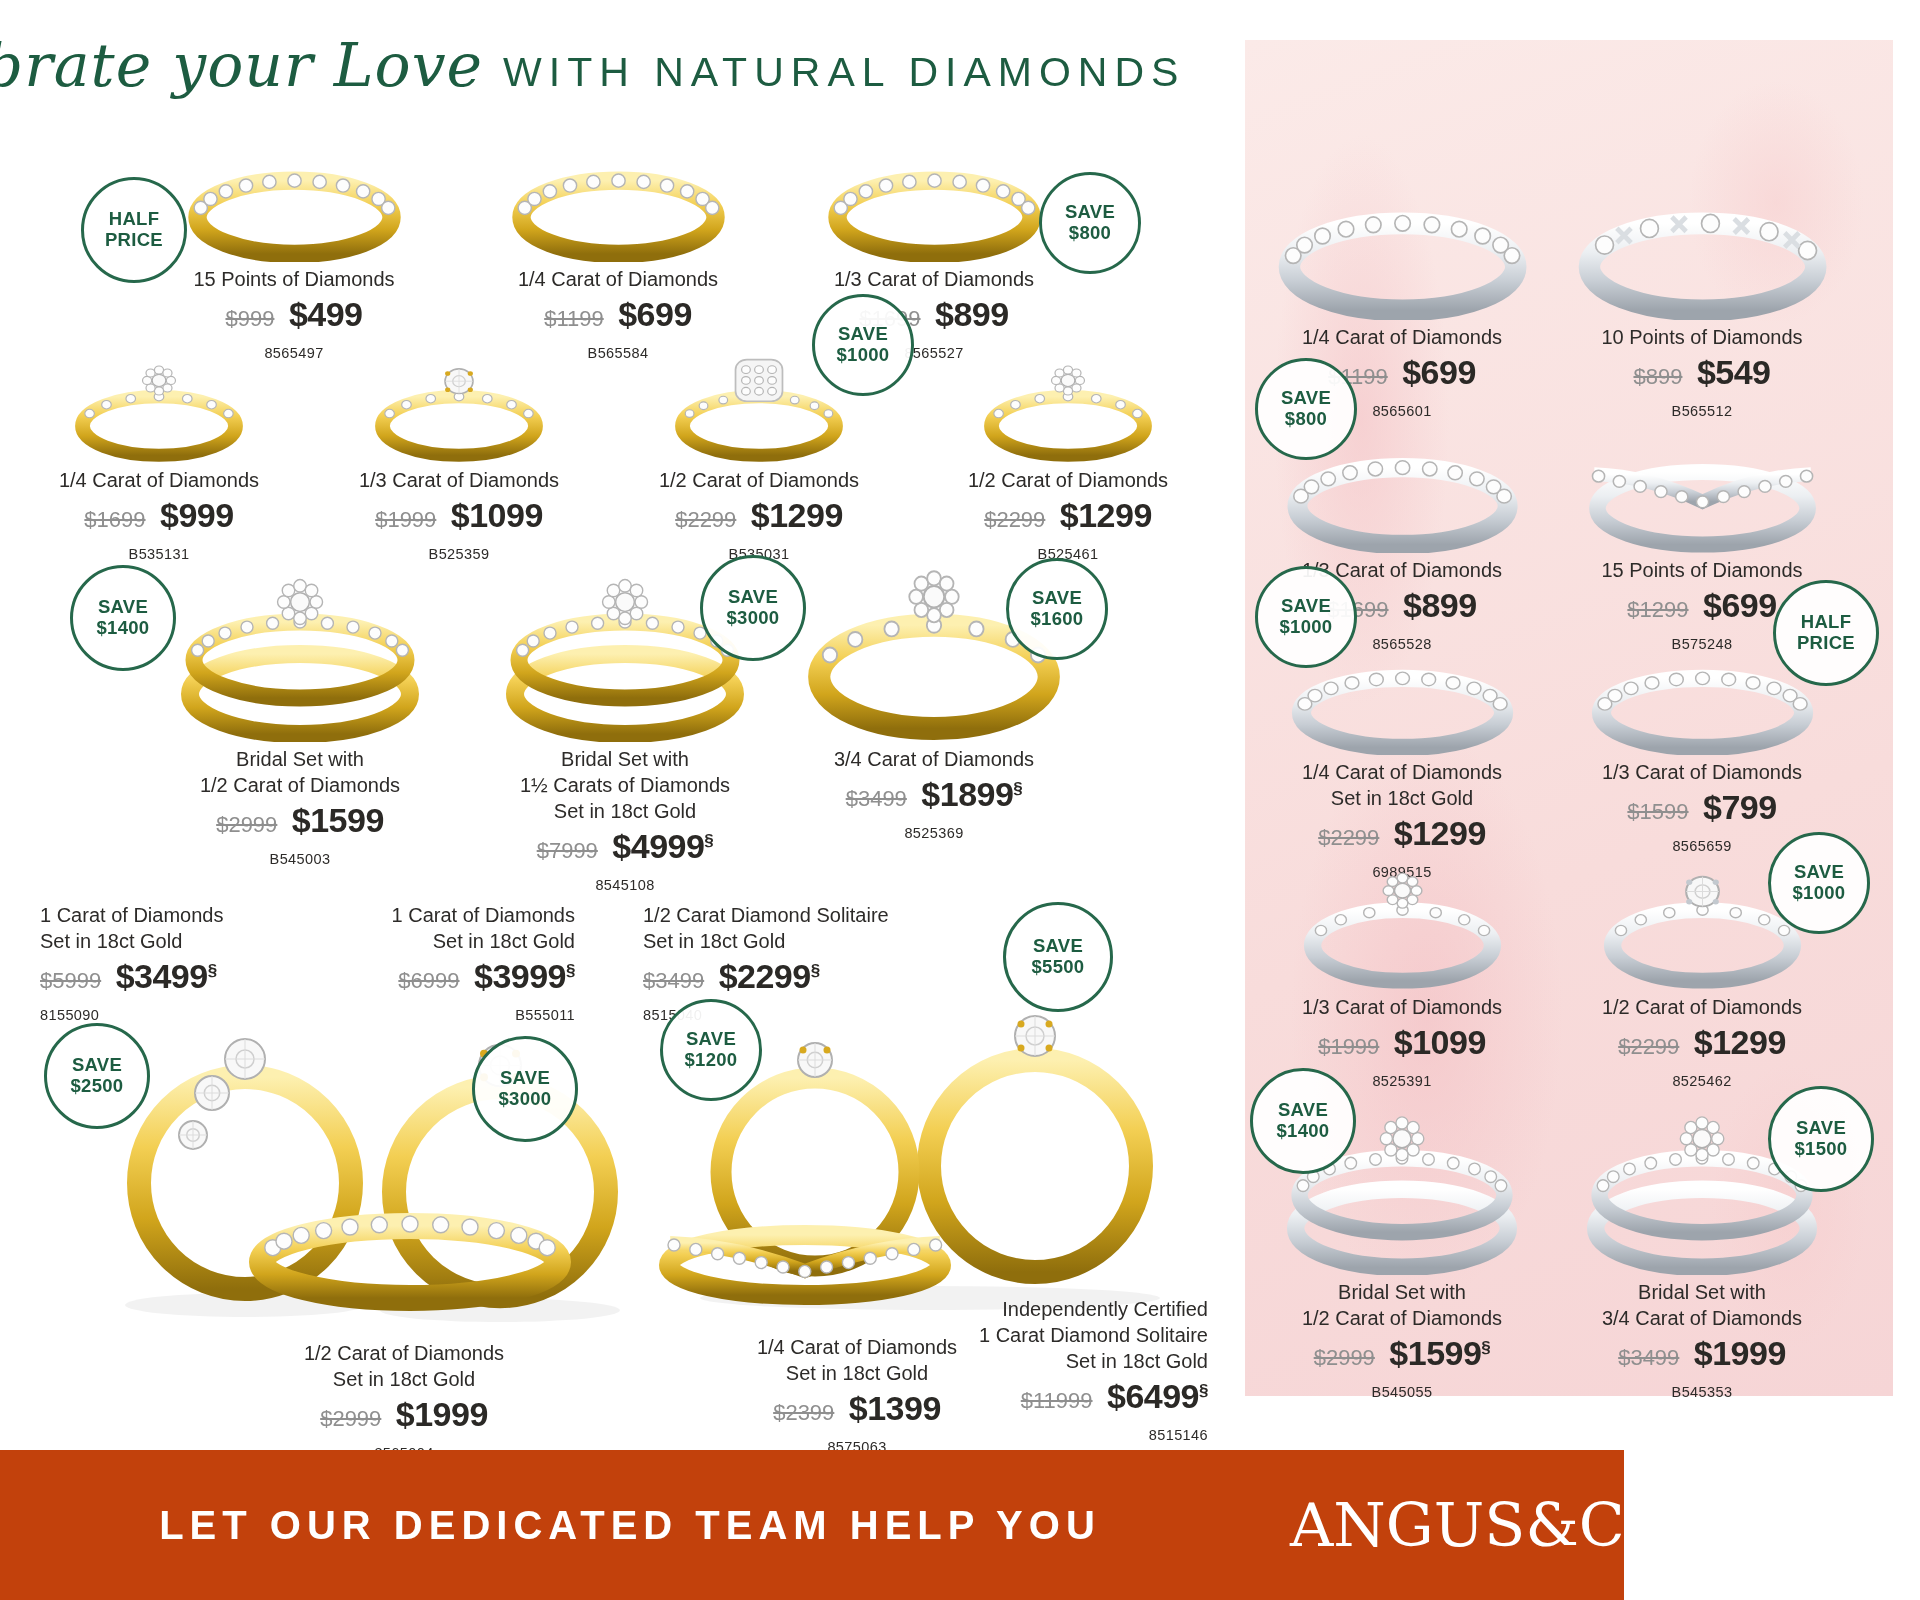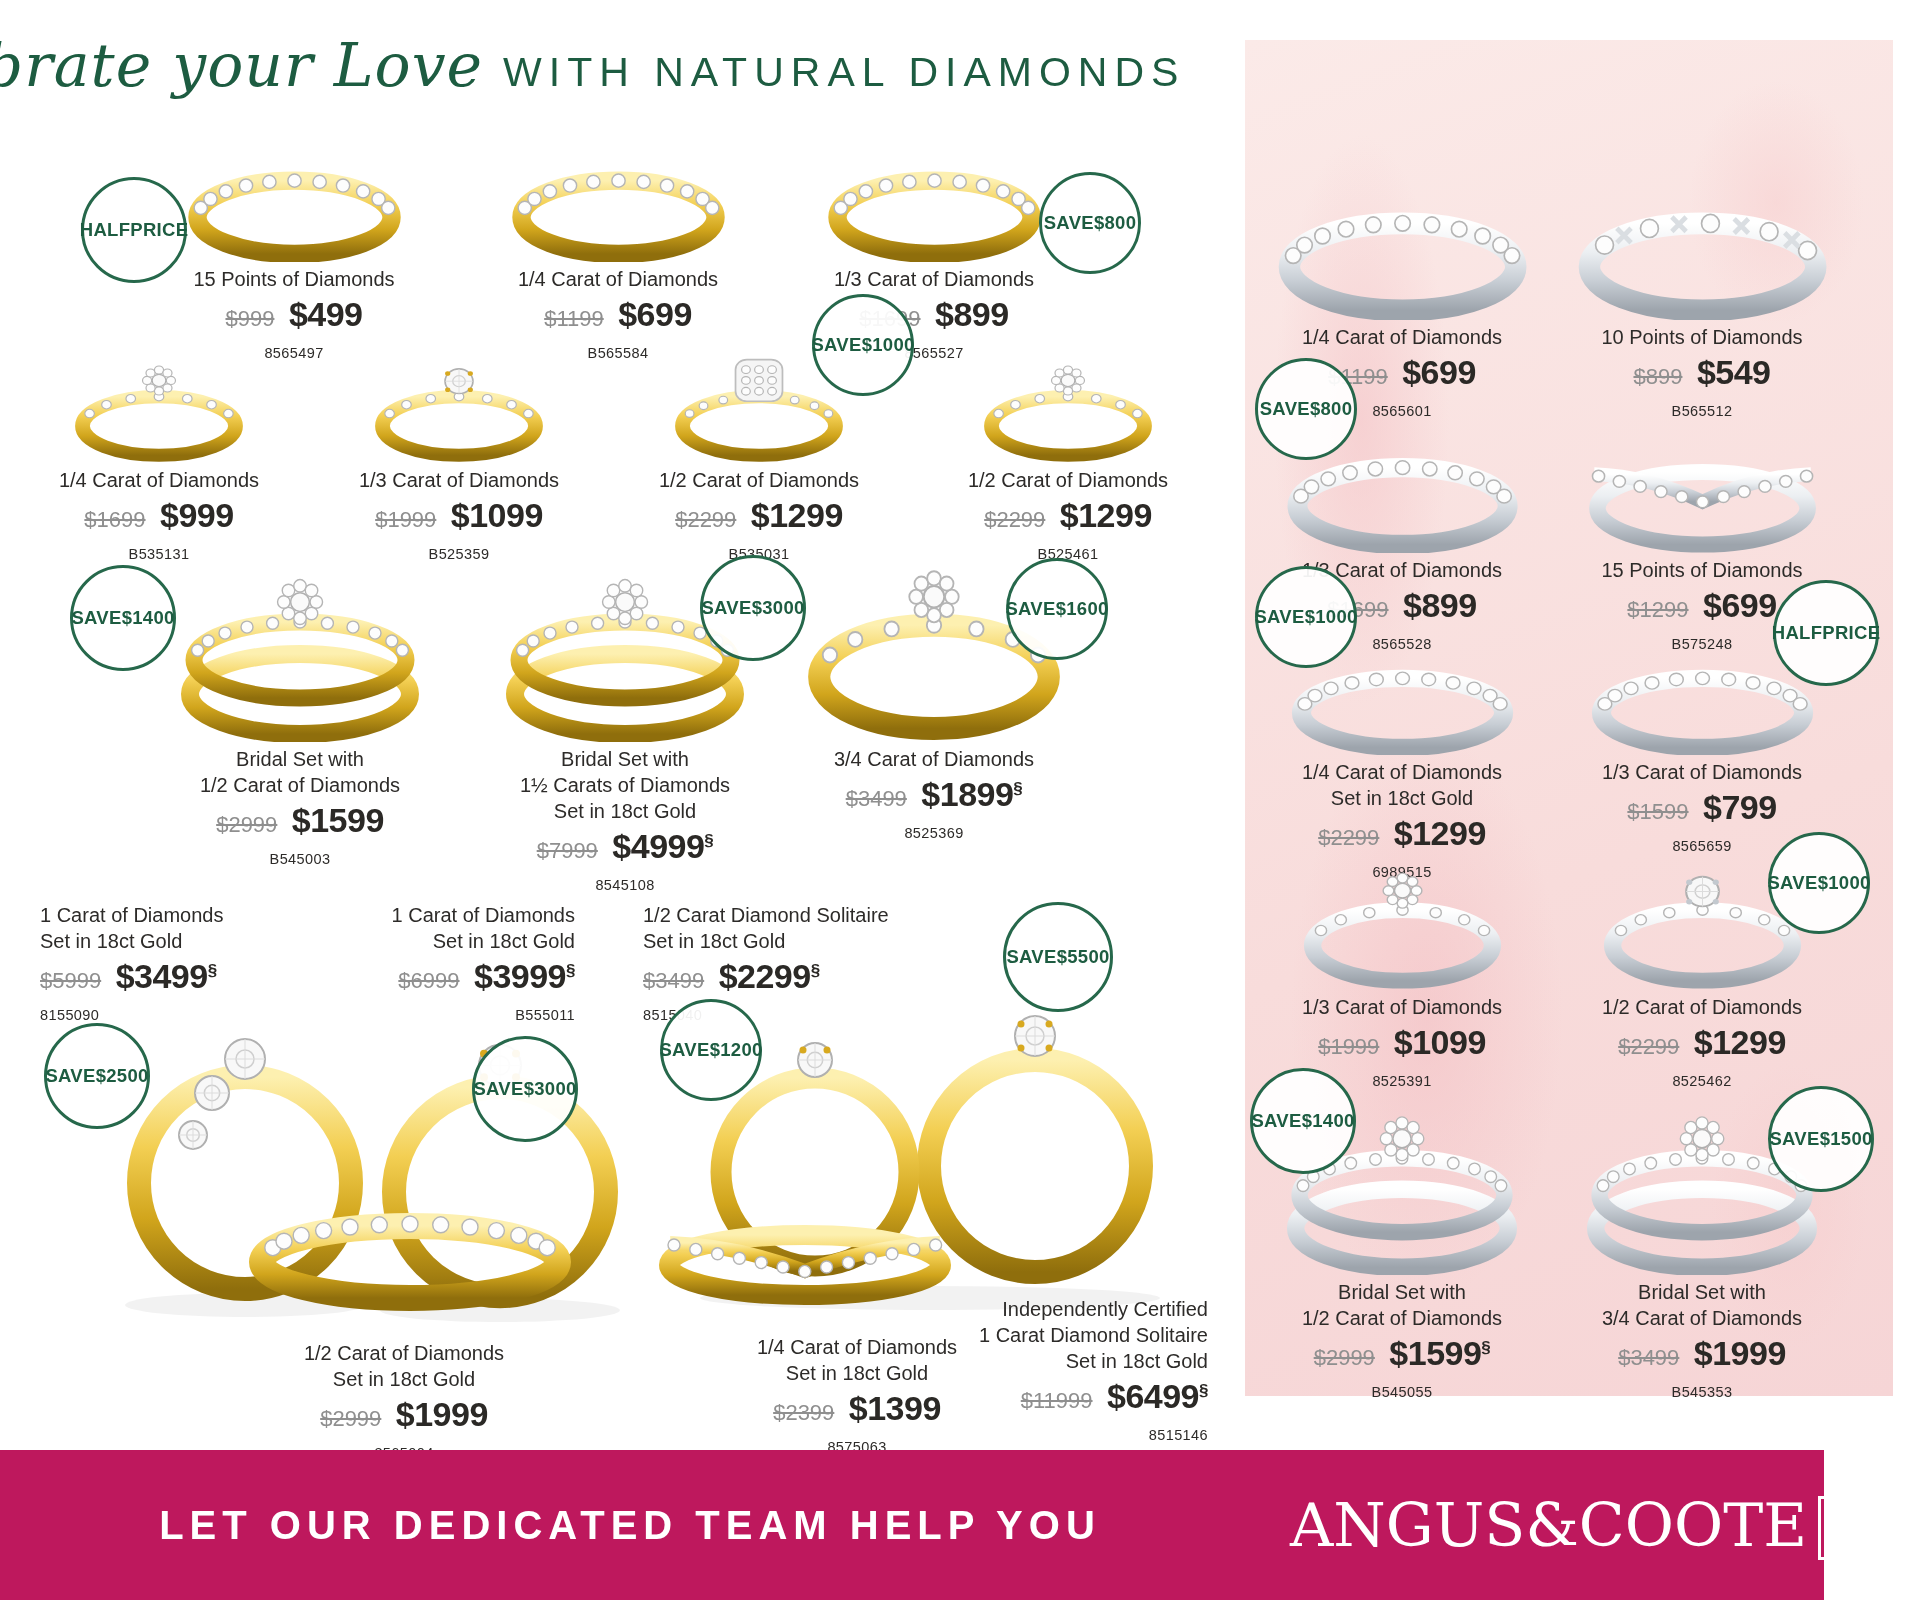--- a/index.html
+++ b/index.html
@@ -28,24 +28,24 @@
   .card .ring{line-height:0;}
   .card .name{font-size:20px;line-height:1.3;color:#2d2b29;margin-top:4px;}
   .card .price{margin-top:3px;white-space:nowrap;}
   .was{font-size:22px;color:#8f8f8f;text-decoration:line-through;margin-right:10px;}
   .now{font-size:34px;font-weight:bold;color:#2b2926;letter-spacing:-0.5px;}
   .now sup{font-size:17px;font-weight:bold;}
   .code{font-size:14.5px;color:#2d2b29;margin-top:11px;letter-spacing:.4px;}
   .art{position:absolute;line-height:0;}
   
   .badge{position:absolute;border:3px solid #26684b;border-radius:50%;background:rgba(255,255,255,.93);
-         color:#1d5c41;display:flex;flex-direction:row;align-items:center;justify-content:center;
+         color:#1d5c41;display:flex;flex-direction:column;align-items:center;justify-content:center;
          font-weight:bold;font-size:18.5px;line-height:1.12;text-align:center;letter-spacing:.3px;}
   
-  .banner{position:absolute;left:0;top:1450px;width:1824px;height:150px;background:#be185d;color:#fff;}
+  .banner{position:absolute;left:0;top:1450px;width:1624px;height:150px;background:#c2410c;color:#fff;}
   .banner-lines{position:absolute;left:130px;top:50%;transform:translateY(-50%);width:1000px;
                 text-align:center;font-size:40px;font-weight:bold;letter-spacing:6px;line-height:1.5;}
   .logo{position:absolute;left:1290px;top:50%;transform:translateY(-50%);
         font-family:"DejaVu Serif",serif;font-size:60px;letter-spacing:0;white-space:nowrap;}
   .page-box{position:absolute;left:1818px;top:46px;width:44px;height:58px;border:3px solid #fff;
             display:flex;align-items:center;justify-content:center;font-size:30px;font-weight:bold;}
 </style>
 </head>
 <body>
 

